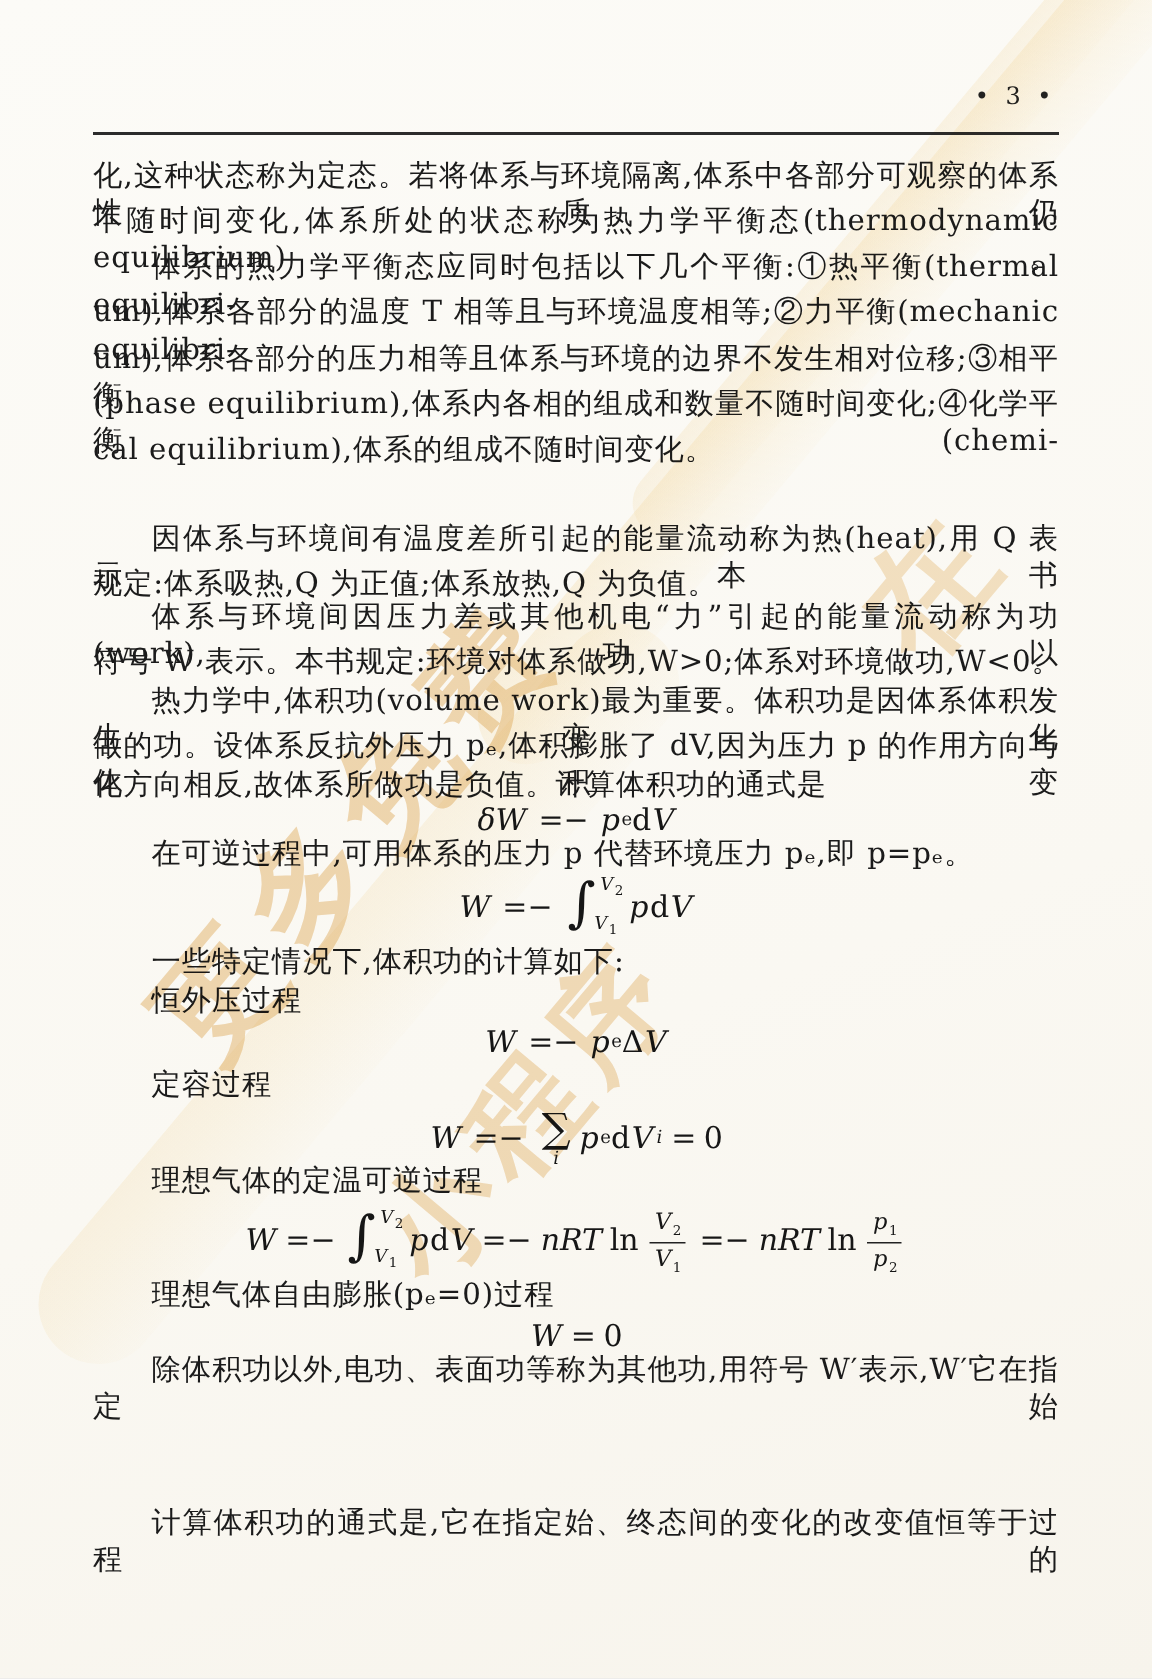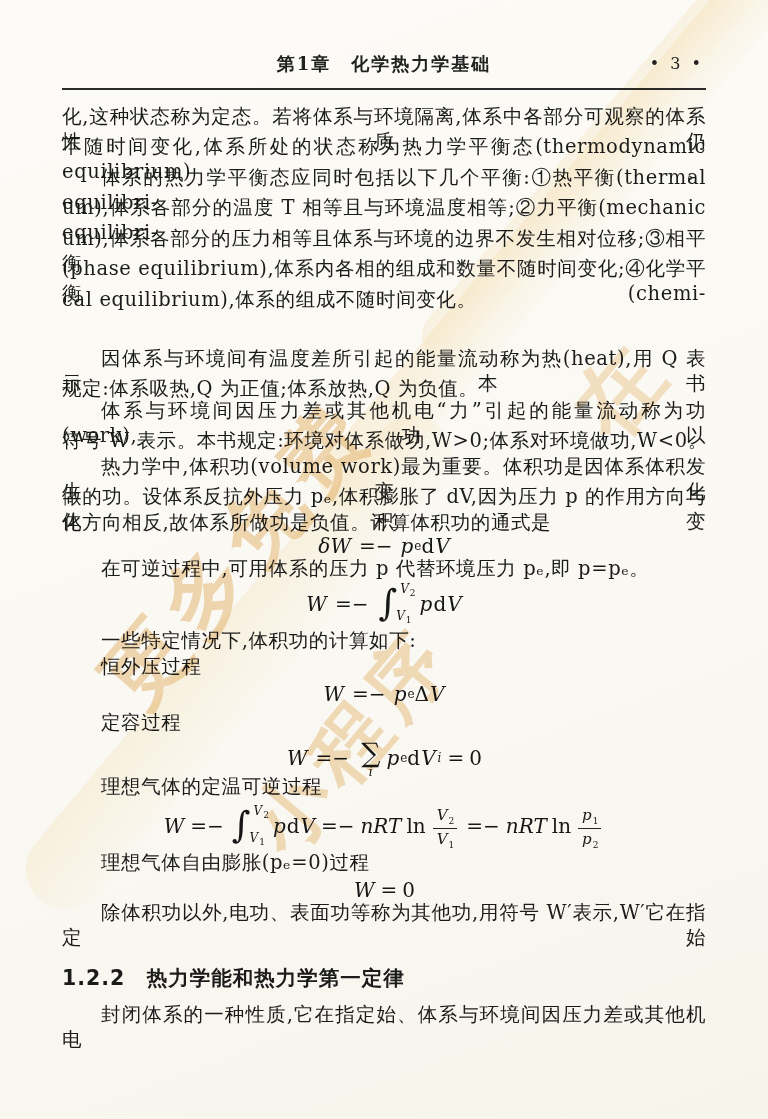--- a/index.html
+++ b/index.html
@@ -54,21 +54,20 @@
   .textlayer{position:absolute;inset:0;z-index:2;}
 </style>
 </head>
 <body>
 
 <div class="page">
 
   <div class="textlayer">
 
     <div class="hdr">
-      <div class="title">第1章　化学热力学基础</div>
       <div class="pageno">• 3 •</div>
     </div>
     <div class="rule"></div>
 
     <p class="ln j" style="top:104px">化,这种状态称为定态。若将体系与环境隔离,体系中各部分可观察的体系性质仍</p>
     <p class="ln j" style="top:134px">不随时间变化,体系所处的状态称为热力学平衡态(thermodynamic equilibrium)。</p>
     <p class="ln j ind" style="top:165px">体系的热力学平衡态应同时包括以下几个平衡:①热平衡(thermal equilibri-</p>
     <p class="ln j" style="top:195px">um),体系各部分的温度 T 相等且与环境温度相等;②力平衡(mechanic equilibri-</p>
     <p class="ln j" style="top:226px">um),体系各部分的压力相等且体系与环境的边界不发生相对位移;③相平衡</p>
     <p class="ln j" style="top:256px">(phase equilibrium),体系内各相的组成和数量不随时间变化;④化学平衡(chemi-</p>
@@ -173,23 +172,22 @@
     <p class="ln ind" style="top:850px">理想气体自由膨胀(pₑ=0)过程</p>
 
     <div class="formula" style="top:876px;height:28px">
       <i>W</i>
         <span class="opn">=</span>
         <span>0</span>
     </div>
 
     <p class="ln j ind" style="top:900px">除体积功以外,电功、表面功等称为其他功,用符号 W′表示,W′它在指定始</p>
 
-    <p class="sechead" style="top:964px">1.2.2　热力学能和热力学第一定律</p>
 
-    <p class="ln j ind" style="top:1002px">封闭体系的一种性质,它在指定始、体系与环境间因压力差或其他机电</p>
+    <p class="ln j ind" style="top:1002px">计算体积功的通式是,它在指定始、终态间的变化的改变值恒等于过程的</p>
   </div>
 
   <div class="wmlayer">
     <div class="band b1"></div>
     <div class="band b2"></div>
     <div class="band b3"></div>
     <div class="wm wm1">更多免费</div>
     <div class="wm wm2">小程序</div>
     <div class="wm wm3">在</div>
   </div>

